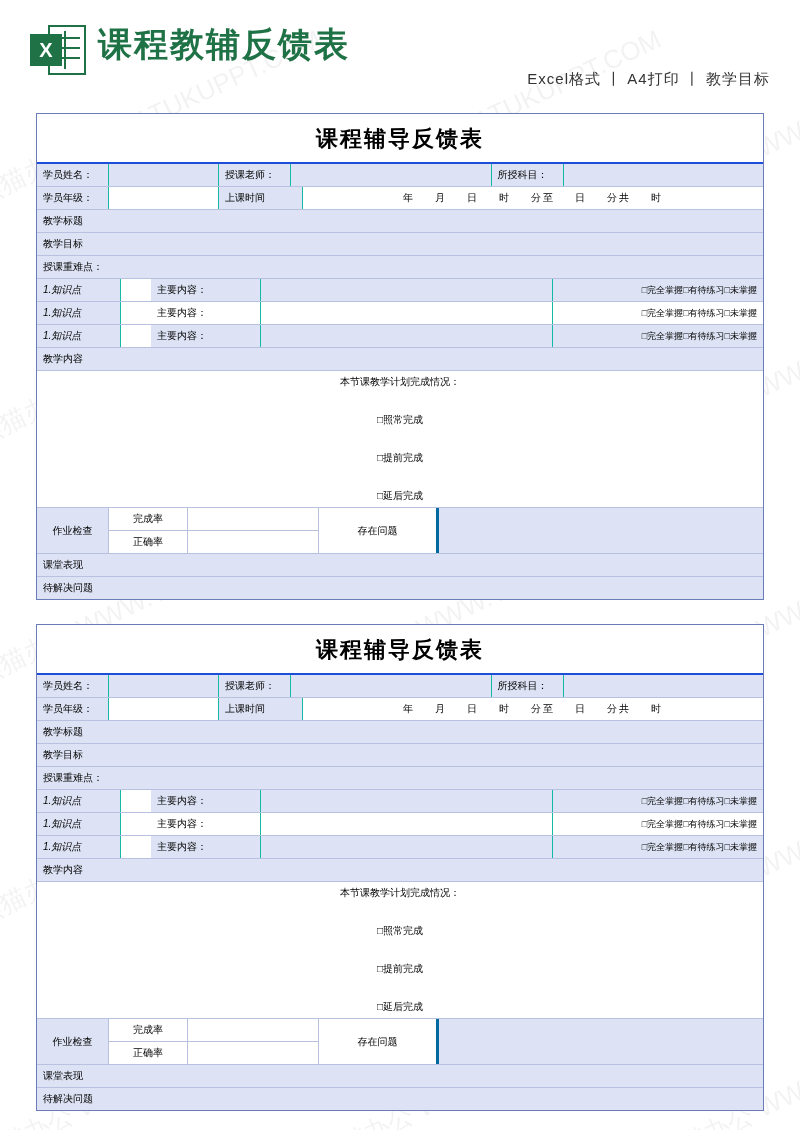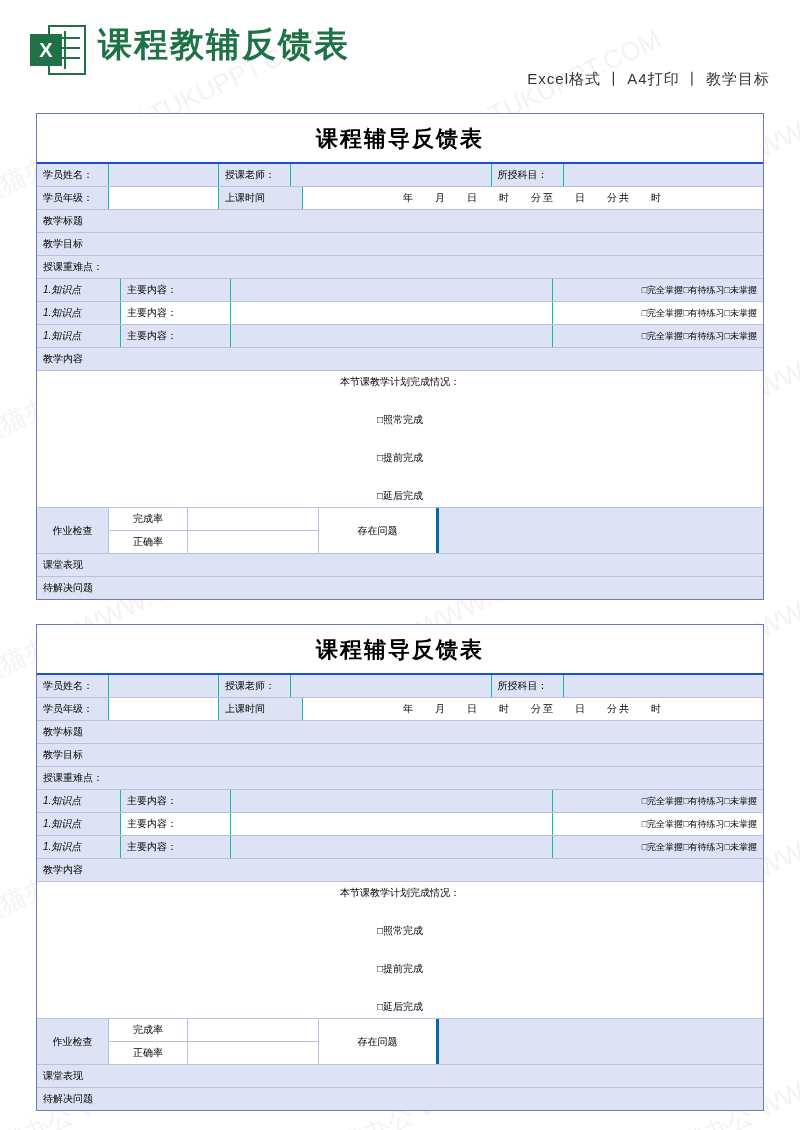--- a/index.html
+++ b/index.html
@@ -144,21 +144,21 @@
   .c-subj-val { flex: 1; }
 
   .c-grade-lbl { width: 72px; }
   .c-grade-val { width: 110px; }
   .c-time-lbl { width: 84px; }
   .c-time-val { flex: 1; gap: 20px; justify-content:center; letter-spacing: 2px;}
 
   .full-lbl-row .cell { flex: 1; }
 
   .kp-lbl { width: 84px; font-style: italic; }
-  .kp-main-lbl { width: 110px; }
+  .kp-main-lbl { width: 110px; margin-left: 30px; }
   .kp-main-val { flex: 1; }
   .kp-opt { width: 210px; justify-content: flex-end; font-size:9px;}
 
   .hw-rows { display:flex; border-bottom:1px solid #b8c2e0;}
   .hw-check-lbl { width: 72px; display:flex; align-items:center; justify-content:center; border-right:1px solid #b8c2e0;}
   .hw-right { flex:1; display:flex; }
   .hw-rate-col { width:210px; display:flex; flex-direction:column; }
   .hw-rate-row { display:flex; flex:1; border-bottom:1px solid #b8c2e0;}
   .hw-rate-row:last-child{border-bottom:none;}
   .hw-rate-lbl { width:79px; padding:4px 6px; display:flex; align-items:center; justify-content:center; border-right:1px solid #b8c2e0;}

